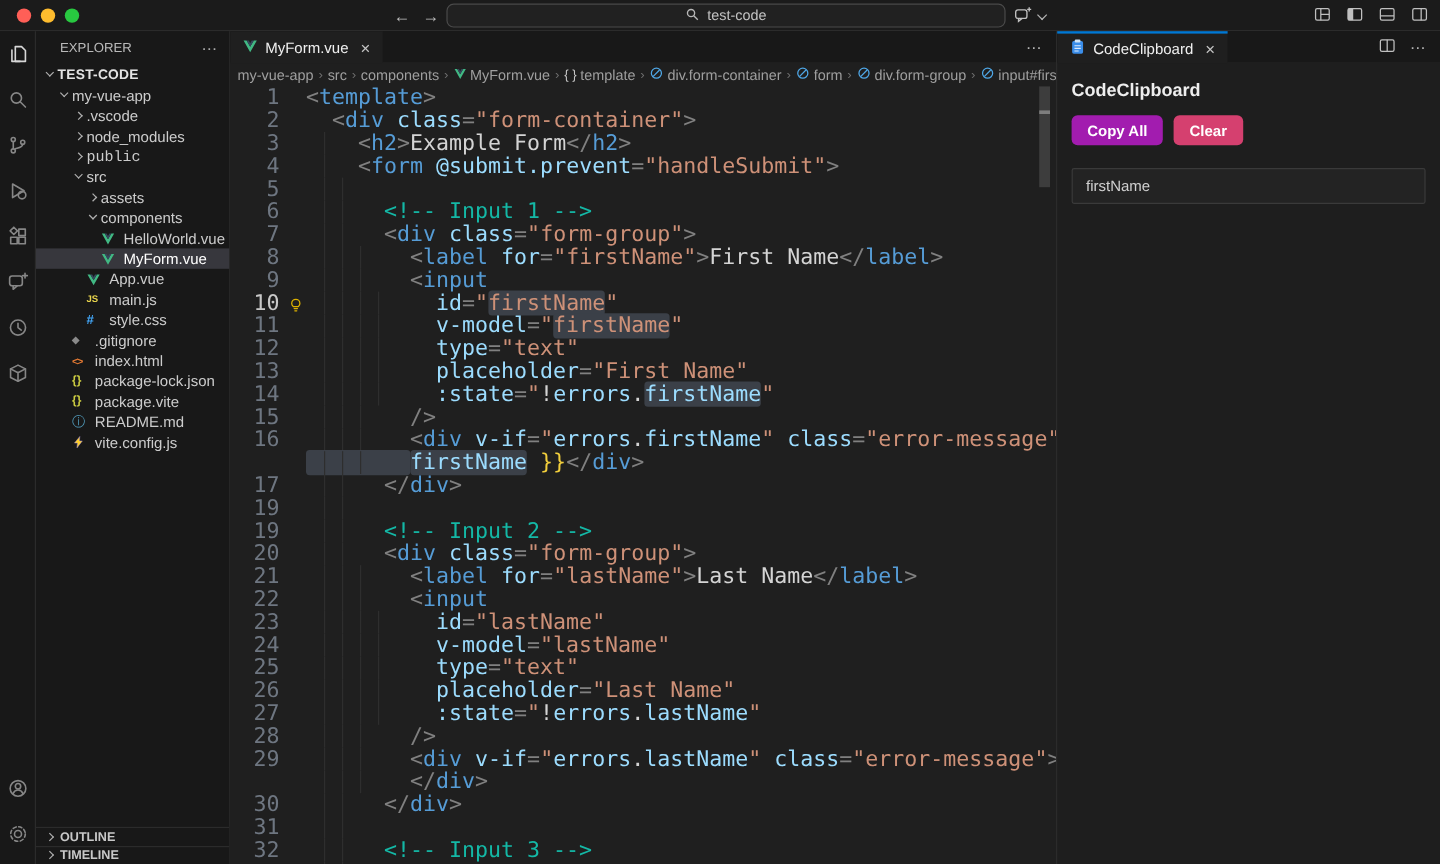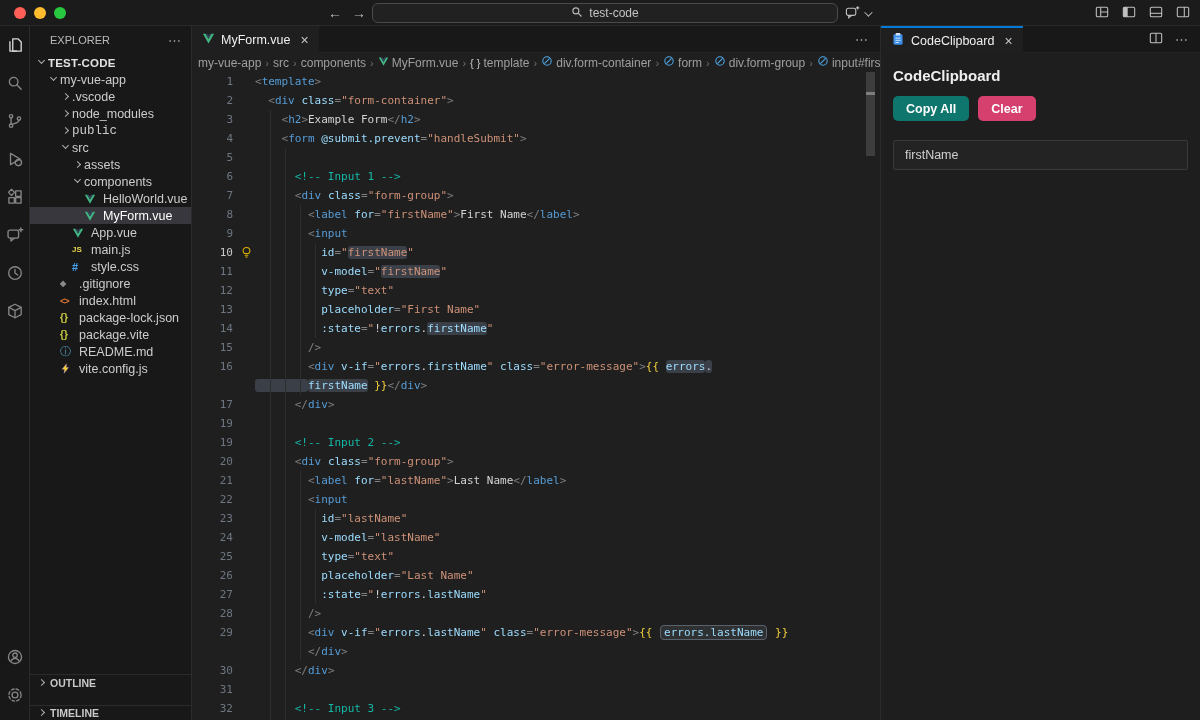--- a/index.html
+++ b/index.html
@@ -37,36 +37,36 @@
   .twisty.open i{transform:rotate(45deg);top:1px}
   .fic{width:15px;flex:0 0 15px;display:flex;align-items:center;margin-right:4px;font-weight:bold}
   .fi-js{color:#e8d44d;font-size:8px}
   .fi-css{color:#42a5f5;font-size:11px}
   .fi-git{color:#8a8a8a;font-size:8px}
   .fi-html{color:#e37933;font-size:9px;letter-spacing:-1px}
   .fi-json{color:#cbcb41;font-size:10px}
   .fi-info{color:#519aba;font-size:11px;font-weight:normal}
   .sb-sec{position:absolute;left:0;width:162px;border-top:1px solid #2b2b2b;display:flex;align-items:center;font-size:10.5px;font-weight:bold;color:#c8c8c8;padding-left:6px;background:#181818;cursor:pointer}
   .sb-sec .twisty{margin-right:2px}
-  .sec-outline{bottom:30px;height:16px}
+  .sec-outline{bottom:15px;height:16px}
   .sec-timeline{bottom:0;height:15px}
 
   
   .editor{position:absolute;left:192px;top:26px;width:688px;height:694px;background:#1f1f1f}
   .tabstrip{position:absolute;left:0;top:0;width:100%;height:27px;background:#181818;border-bottom:1px solid #242424;display:flex}
   .tab{height:27px;display:flex;align-items:center;padding:0 10px;background:#1f1f1f;color:#f0f0f0;font-size:12.5px;gap:6px;cursor:pointer}
   .tab .close{color:#c5c5c5;font-size:14px;margin-left:4px}
   .strip-actions{margin-left:auto;display:flex;align-items:center;gap:12px;padding-right:12px;color:#b4b4b4}
   .breadcrumbs{position:absolute;left:0;top:27px;width:100%;height:19px;display:flex;align-items:center;padding-left:6px;color:#9f9f9f;font-size:12px;white-space:nowrap;overflow:hidden}
   .bc-sep{color:#6f6f6f;margin:0 4px;font-size:11px}
   .bc-item{display:flex;align-items:center;gap:3px;cursor:pointer}
   .bc-braces{color:#c5c5c5;font-size:11px}
 
   .codearea{position:absolute;left:0;top:46px;width:100%;height:648px;overflow:hidden}
-  .code-row{position:relative;height:19px;line-height:19px;white-space:pre;font-size:11px}
+  .code-row{position:relative;height:19px;line-height:19px;white-space:pre;font-size:18px}
   .ln{display:inline-block;width:41px;padding-right:0;text-align:right;color:#6e7681;font-family:"DejaVu Sans Mono",monospace;vertical-align:top}
   .ln.act{color:#c9c9c9}
   .cl{display:inline-block;margin-left:22px;font-family:"DejaVu Sans Mono",monospace;vertical-align:top}
   .guide{position:absolute;top:0;bottom:0;width:1px;background:#2e2e2e}
   .tok-p{color:#808080}.tok-t{color:#569cd6}.tok-a{color:#9cdcfe}.tok-s{color:#ce9178}
   .tok-u{color:#ce9178;text-decoration-color:#bb6d43;text-underline-offset:3px}
   .tok-c{color:#14b8a6}.tok-w{color:#d4d4d4}.tok-e{color:#9cdcfe}.tok-g{color:#f2cf3c}
   .hl{background:#3b4048;border-radius:3px}
   .bd{background:rgba(90,98,107,.25);border:1px solid #5a626d;border-radius:4px;padding:0 3px;margin:0 1px}
   .bulb{position:absolute;left:48px;top:3px;color:#ddb100}
@@ -486,20 +486,20 @@
       <span><svg width="14" height="14" viewBox="0 0 16 16" fill="none" stroke="#c0c0c0" stroke-width="1.2">
             <rect x="1.5" y="2.5" width="13" height="11" rx="1.5"></rect>
             <path d="M8 2.5v11"></path>
           </svg></span>
       <span>⋯</span>
     </div>
   </div>
   <div class="panel-body">
     <div class="panel-title">CodeClipboard</div>
     <div class="panel-btns" id="panel-btns">
-        <button class="pbtn" style="background: #0f766e;">Copy All</button>
+        <button class="pbtn" style="background: #a21caf;">Copy All</button>
         <button class="pbtn" style="background: rgb(213, 64, 111);">Clear</button>
       </div>
     <div id="clip-items">
         <div class="clip-item">firstName</div>
       </div>
   </div>
 </div>
 
 </body></html>

